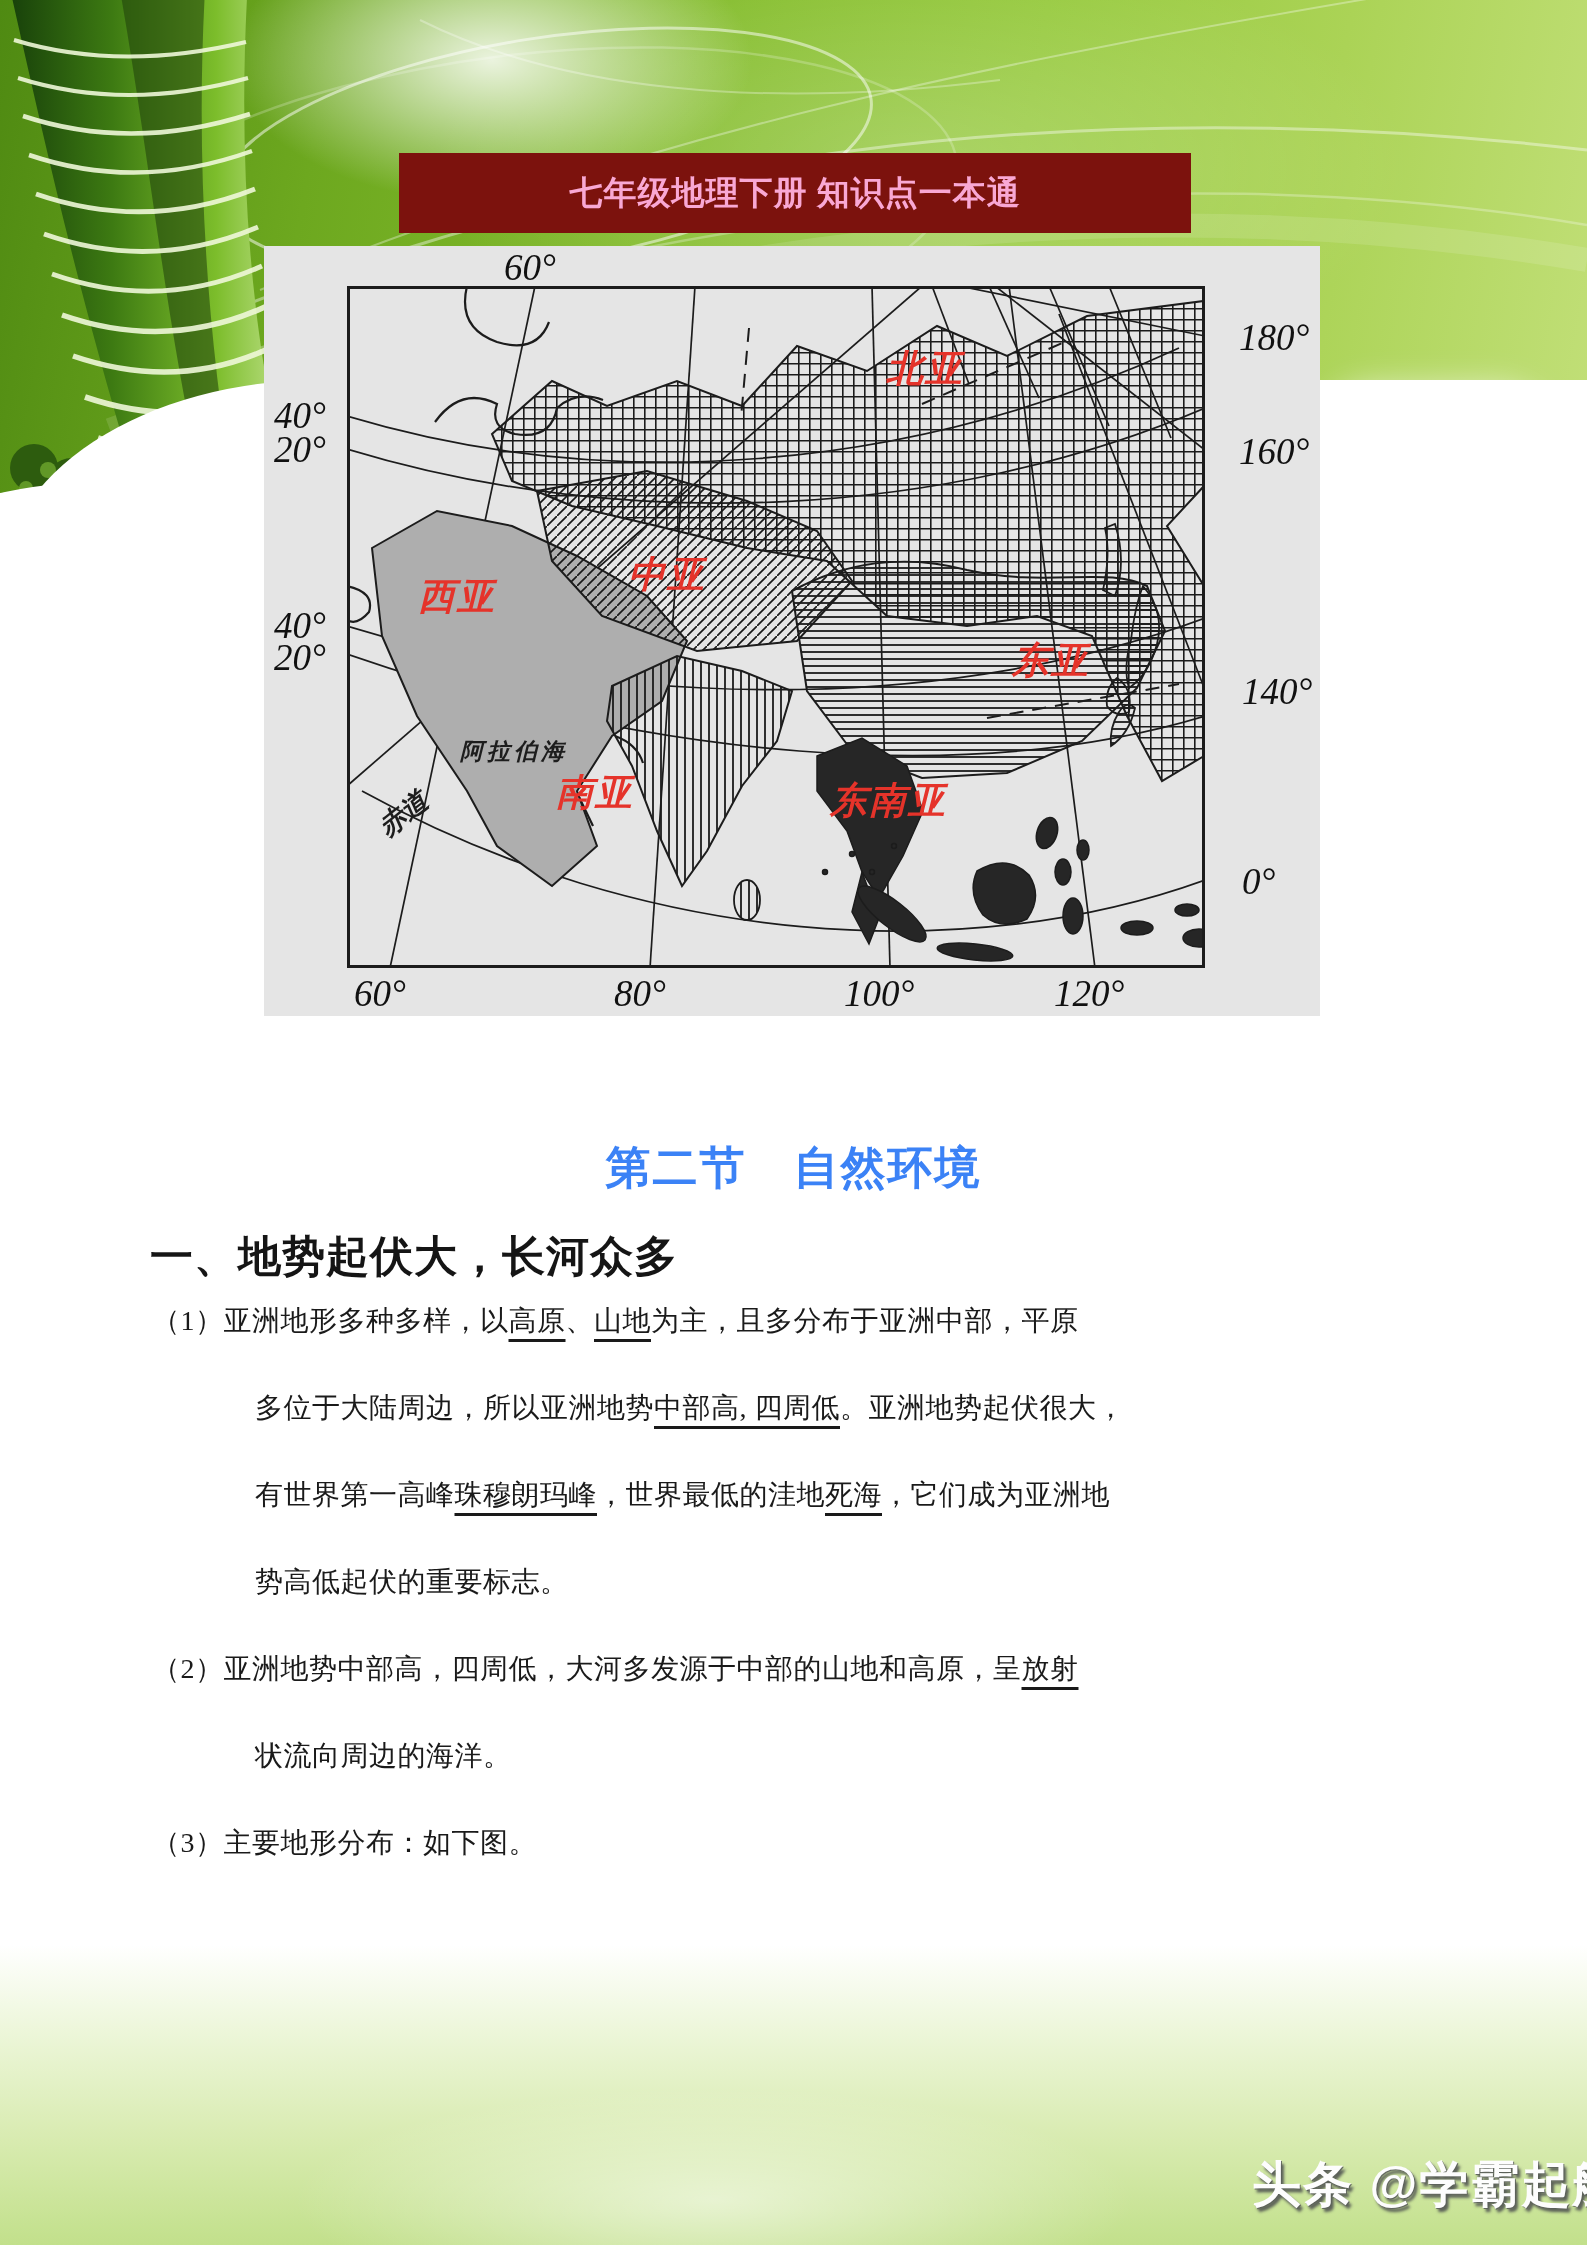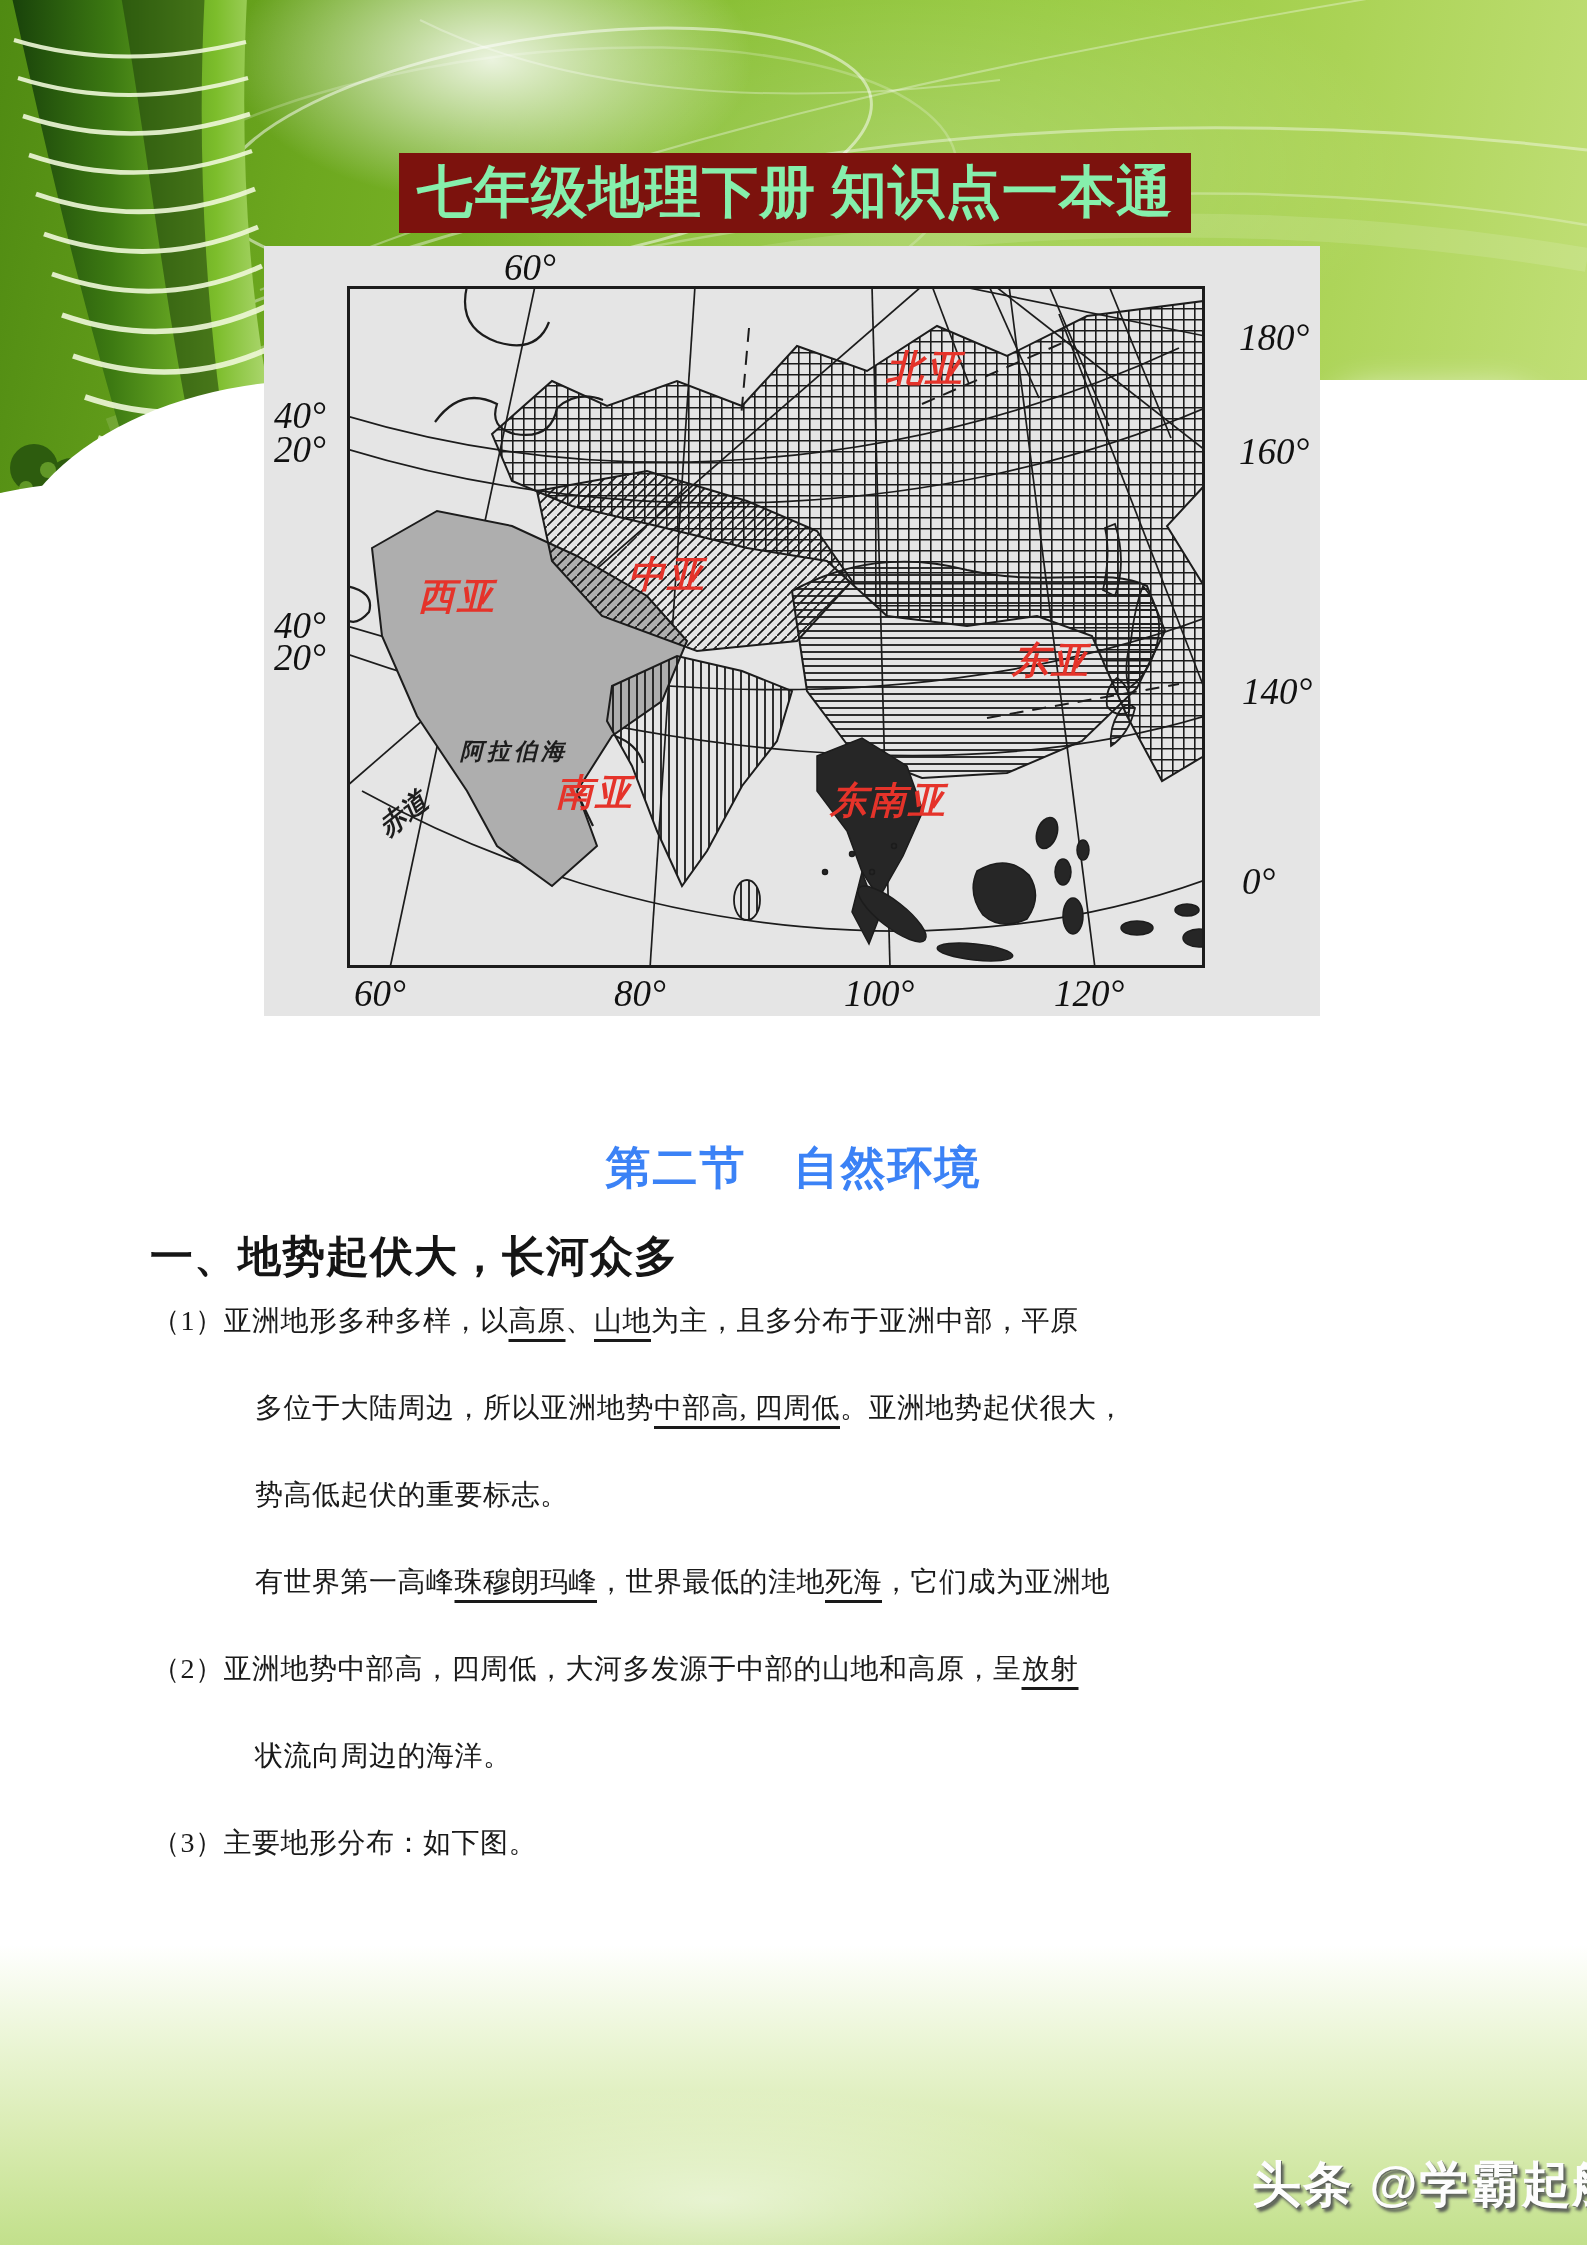--- a/index.html
+++ b/index.html
@@ -13,21 +13,21 @@
          linear-gradient(100deg,#4f8a12 0%,#6da81f 20%,#85bd2e 42%,#97ca3f 62%,#abd356 80%,#c3e07a 100%);}
   .hdr svg{position:absolute;left:0;top:0;}
   .sheet{position:absolute;left:0;top:380px;width:1587px;height:820px;background:#ffffff;
          border-top-left-radius:320px 210px;}
   .cloud{position:absolute;background:rgba(255,255,255,.6);border-radius:60px;filter:blur(16px);}
   .cloud.c1{left:1315px;top:385px;width:240px;height:120px;}
   .cloud.c2{left:1380px;top:470px;width:210px;height:150px;}
   
   .titlebar{position:absolute;left:399px;top:153px;width:792px;height:80px;background:#7c120d;
             display:flex;align-items:center;justify-content:center;}
-  .titlebar .t{color:#86efac;font-size:56px;font-weight:bold;letter-spacing:1px;white-space:nowrap;}
+  .titlebar .t{color:#f9a8d4;font-size:33px;font-weight:bold;letter-spacing:1px;white-space:nowrap;}
   
   .mappanel{position:absolute;left:264px;top:246px;width:1056px;height:770px;background:#e5e5e5;font-style:italic;}
   .deg{position:absolute;font-size:37px;color:#111;white-space:nowrap;}
   .rlabel{position:absolute;font-size:37px;font-weight:bold;color:#e5332a;white-space:nowrap;letter-spacing:2px;}
   .sealabel{position:absolute;font-size:23px;font-weight:bold;color:#1d1d1d;letter-spacing:4px;white-space:nowrap;}
   .eqlabel{position:absolute;font-size:27px;font-weight:bold;color:#1d1d1d;transform:rotate(-38deg);white-space:nowrap;}
   
   .secheading{position:absolute;left:0;top:1138px;width:1587px;text-align:center;
               font-family:"Liberation Sans","DejaVu Sans",sans-serif;
               font-size:45px;font-weight:bold;color:#3b82f6;letter-spacing:2px;}
@@ -234,22 +234,22 @@
     <div class="sealabel" style="left:196px;top:490px;">阿拉伯海</div>
     <div class="eqlabel" style="left:112px;top:550px;">赤道</div>
   </div>
 
   <div class="secheading">第二节　自然环境</div>
   <div class="subtitle">一、地势起伏大，长河众多</div>
 
   <div class="bodytext">
     <div class="line ind-a"><span>（1）亚洲地形多种多样，以</span><span class="u">高原</span><span>、</span><span class="u">山地</span><span>为主，且多分布于亚洲中部，平原</span></div>
     <div class="line ind-b"><span>多位于大陆周边，所以亚洲地势</span><span class="u">中部高, 四周低</span><span>。亚洲地势起伏很大，</span></div>
+    <div class="line ind-b"><span>有世界第一高峰</span><span class="u">珠穆朗玛峰</span><span>，世界最低的洼地</span><span class="u">死海</span><span>，它们成为亚洲地</span></div>
     <div class="line ind-b"><span>势高低起伏的重要标志。</span></div>
-    <div class="line ind-b"><span>有世界第一高峰</span><span class="u">珠穆朗玛峰</span><span>，世界最低的洼地</span><span class="u">死海</span><span>，它们成为亚洲地</span></div>
     <div class="line ind-a"><span>（2）亚洲地势中部高，四周低，大河多发源于中部的山地和高原，呈</span><span class="u">放射</span></div>
     <div class="line ind-b"><span>状流向周边的海洋。</span></div>
     <div class="line ind-a"><span>（3）主要地形分布：如下图。</span></div>
   </div>
 
   <div class="straydot">.</div>
 
   <div class="bottomband"></div>
   <div class="watermark">头条 @学霸起航</div>
 

